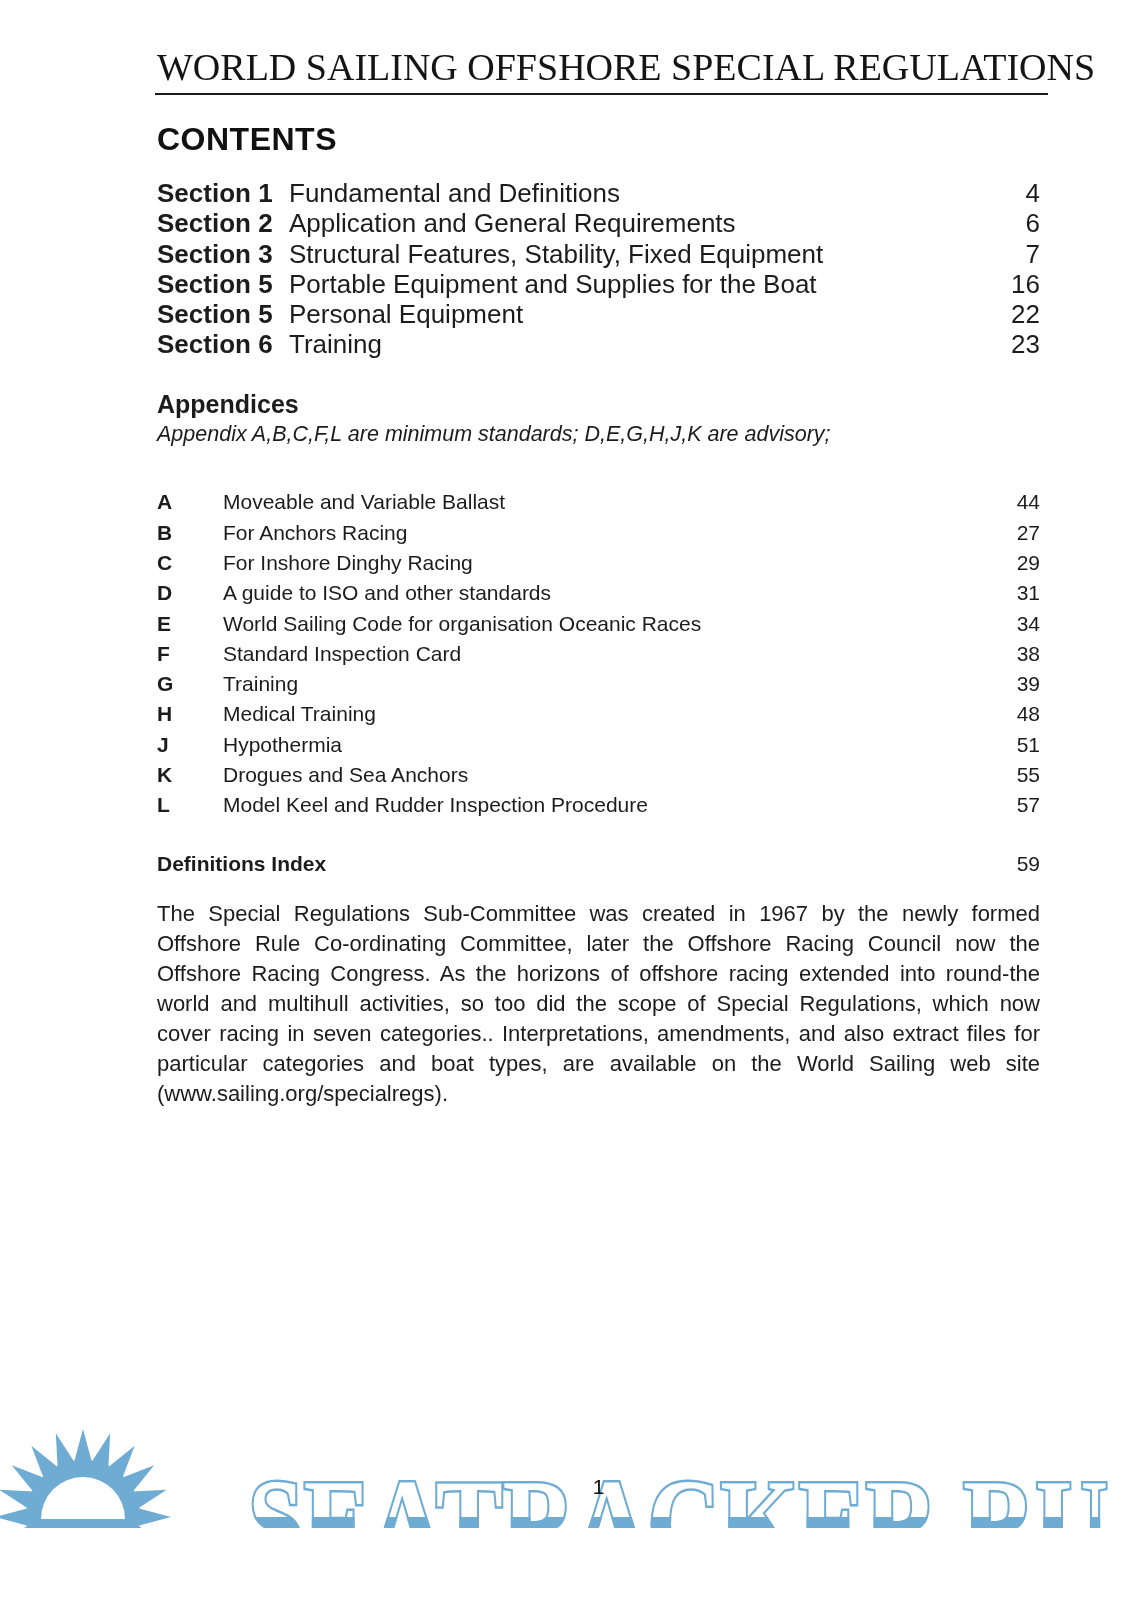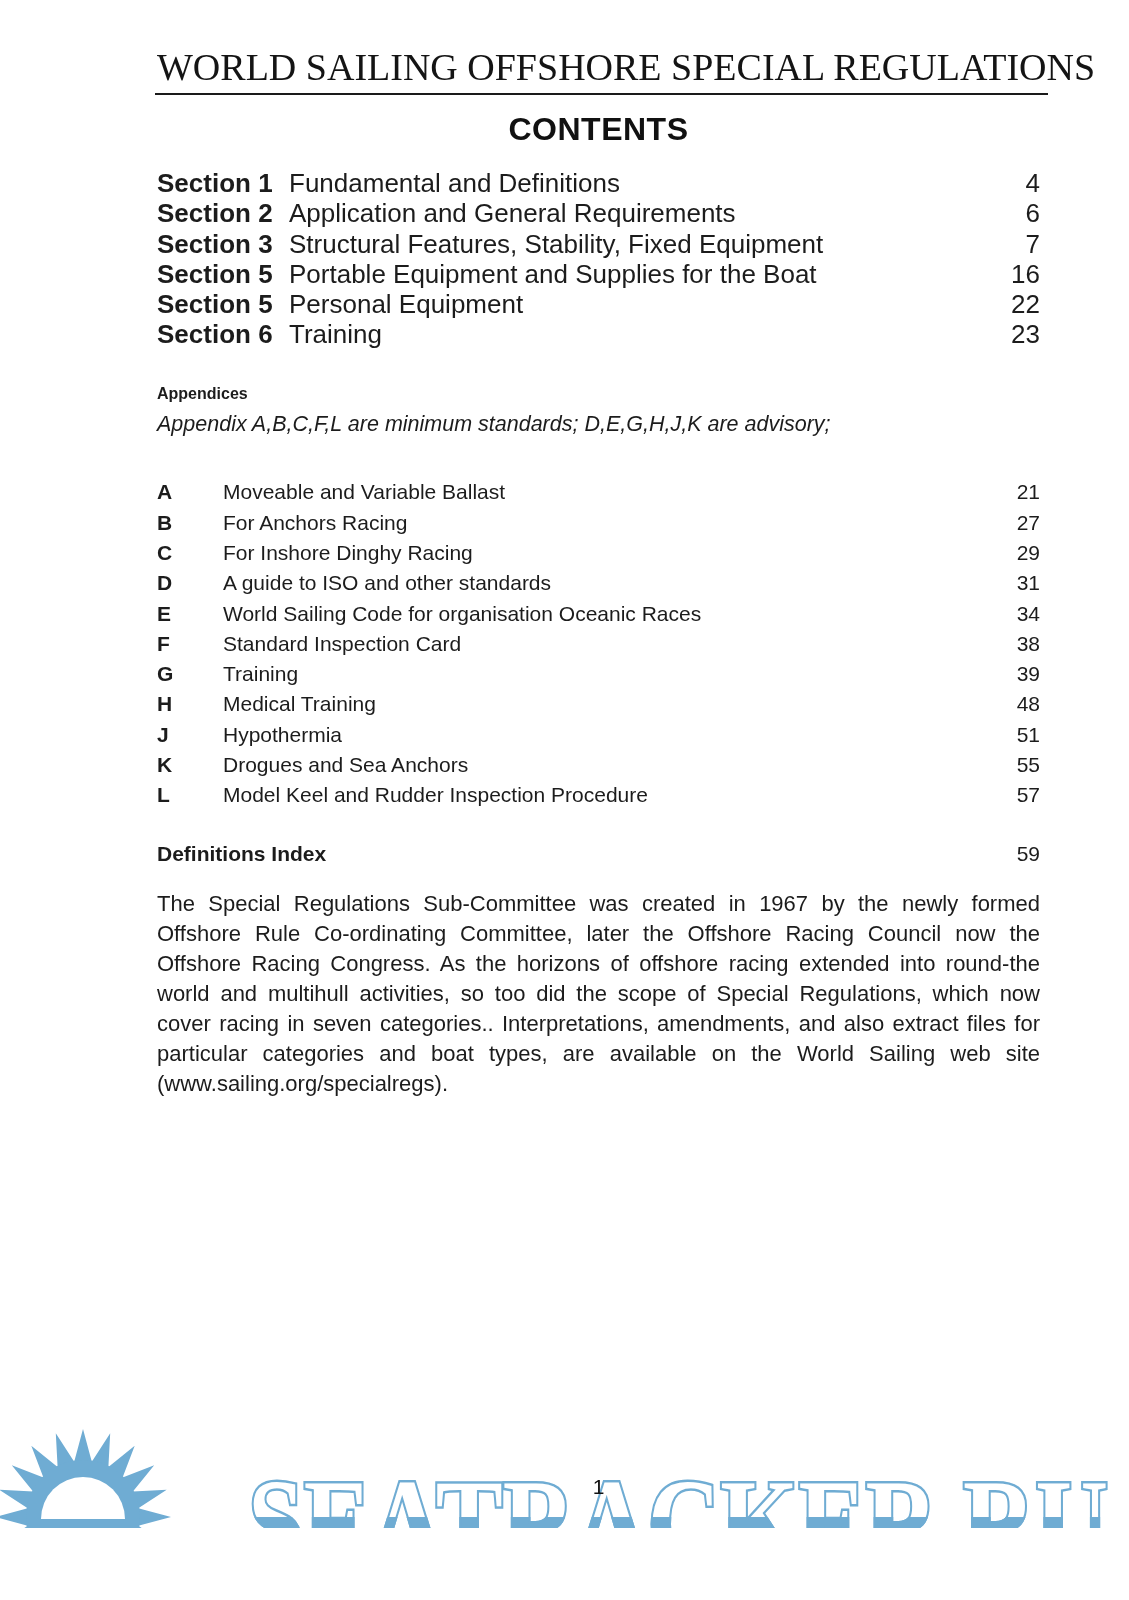--- a/index.html
+++ b/index.html
@@ -28,36 +28,35 @@
     white-space: nowrap;
   }
   .header-rule {
     height: 0;
     border-top: 2px solid #1a1a1a;
     margin-top: 7px;
     margin-left: -2px;
     margin-right: -8px;
   }
   .contents-title {
-    margin-top: 16px;
-    text-align: center;
+    margin-top: 26px;
     font-size: 32px;
     font-weight: bold;
     letter-spacing: 0.5px;
     color: #111111;
   }
   .toc-sections { margin-top: 20px; font-size: 26px; line-height: 30.3px; }
   .toc-row { display: flex; }
   .toc-row .label  { flex: none; width: 132px; font-weight: bold; }
   .toc-row .letter { flex: none; width: 66px;  font-weight: bold; }
   .toc-row .title  { flex: 1; }
   .toc-row .pageno { flex: none; text-align: right; }
   .appendices-heading {
     margin-top: 29px;
-    font-size: 16px;
+    font-size: 25px;
     font-weight: bold;
     line-height: 30.3px;
   }
   .appendices-note {
     font-style: italic;
     font-size: 21.5px;
     line-height: 30.3px;
   }
   .toc-appendices { margin-top: 38px; font-size: 21px; line-height: 30.3px; }
   .index-row {
@@ -154,21 +153,21 @@
       </div>
     </div>
 
     <div class="appendices-heading">Appendices</div>
     <div class="appendices-note">Appendix A,B,C,F,L are minimum standards; D,E,G,H,J,K are advisory;</div>
 
     <div class="toc-appendices">
       <div class="toc-row">
         <span class="letter">A</span>
         <span class="title">Moveable and Variable Ballast</span>
-        <span class="pageno">21</span>
+        <span class="pageno">44</span>
       </div>
       <div class="toc-row">
         <span class="letter">B</span>
         <span class="title">For Anchors Racing</span>
         <span class="pageno">27</span>
       </div>
       <div class="toc-row">
         <span class="letter">C</span>
         <span class="title">For Inshore Dinghy Racing</span>
         <span class="pageno">29</span>

